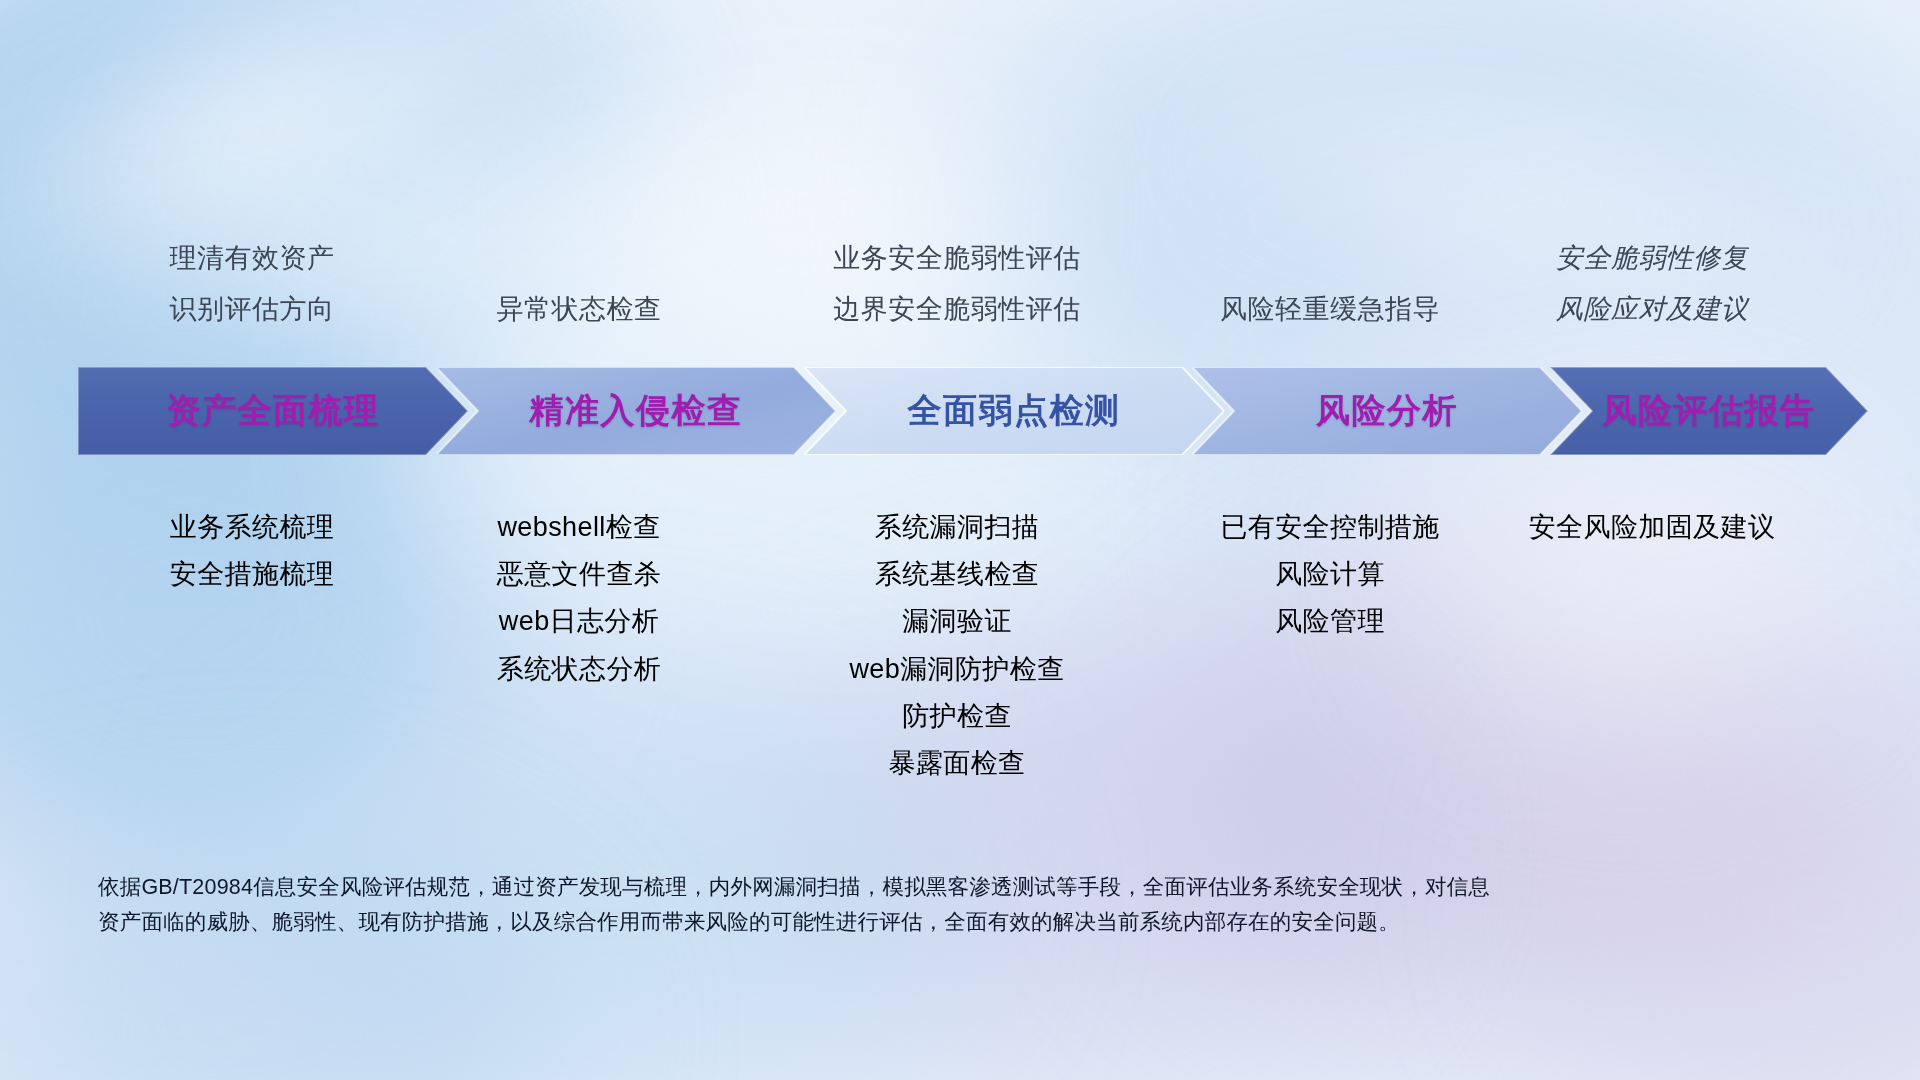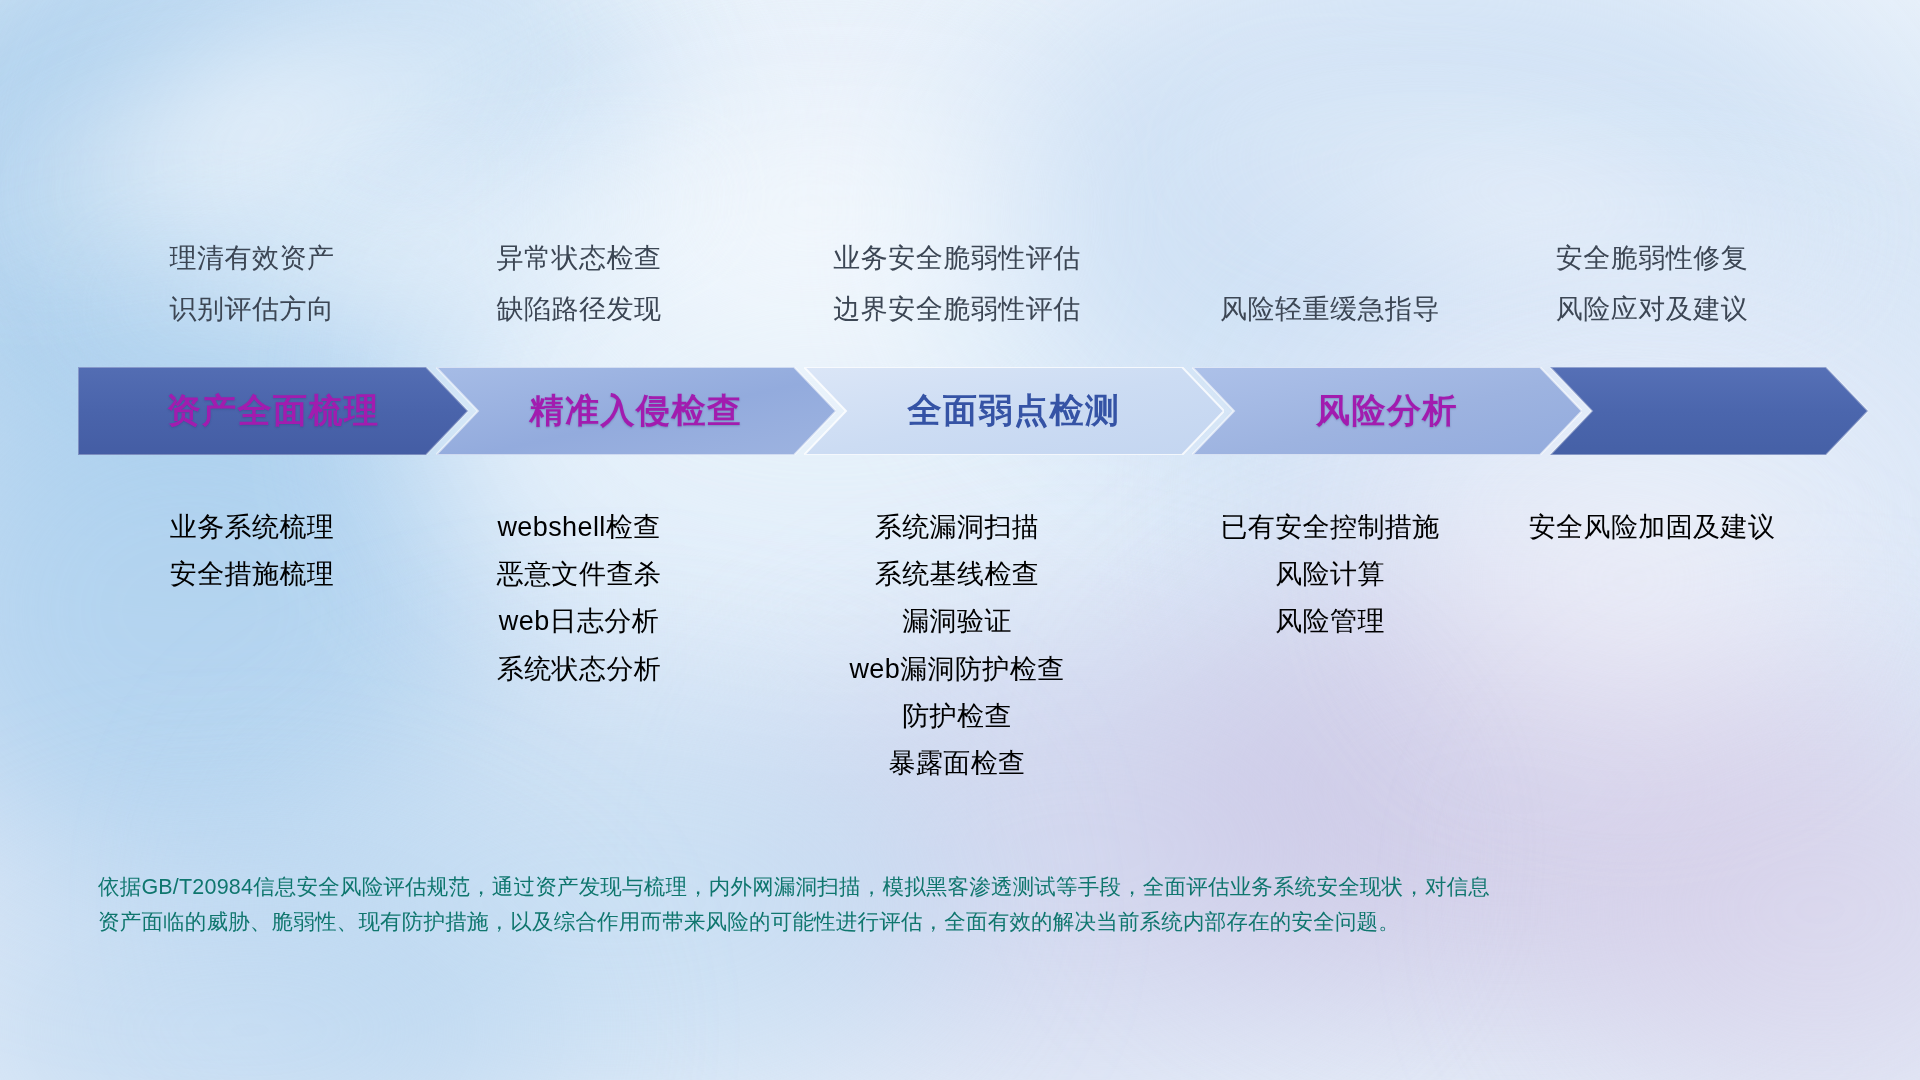--- a/index.html
+++ b/index.html
@@ -71,21 +71,21 @@
   #bottom-row { top:512px; align-items:flex-start; }
   .bot-list { display:flex; flex-direction:column; gap:17px; }
   .bot-item {
     font-size:27px; color:#000000; letter-spacing:.4px;
     line-height:1.12; white-space:nowrap;text-align:center;
   }
 
   
   #footer {
     position:absolute; left:98px; top:870px; width:1560px;
-    font-size:21.5px; line-height:1.62; color:#0f766e; letter-spacing:.2px;
+    font-size:21.5px; line-height:1.62; color:#0f172a; letter-spacing:.2px;
   }
   #footer p { margin:0; }
 </style>
 </head>
 <body>
 
 <div id="bg">
   <div class="layer bgbase"></div>
   <div class="blob b1"></div>
   <div class="blob b2"></div>
@@ -110,35 +110,34 @@
   <div class="row" id="top-row" style="display: block; height: 100px; top: 225px;">
     <div class="col" style="position: absolute; left: 78px; width: 348px; top: auto; bottom: 0px;">
       <div class="top-list">
         <div class="top-item">理清有效资产</div>
         <div class="top-item">识别评估方向</div>
       </div>
     </div>
     <div class="col" style="position: absolute; left: 400px; width: 358px; top: auto; bottom: 0px;">
       <div class="top-list">
         <div class="top-item">异常状态检查</div>
-        <div class="top-item">缺陷路径发现</div>
       </div>
     </div>
     <div class="col" style="position: absolute; left: 768px; width: 378px; top: auto; bottom: 0px;">
       <div class="top-list">
         <div class="top-item">业务安全脆弱性评估</div>
         <div class="top-item">边界安全脆弱性评估</div>
       </div>
     </div>
     <div class="col" style="position: absolute; left: 1156px; width: 348px; top: auto; bottom: 0px;">
       <div class="top-list">
         <div class="top-item">风险轻重缓急指导</div>
       </div>
     </div>
-    <div class="col" style="position: absolute; left: 1514px; width: 276px; top: auto; bottom: 0px;">
+    <div class="col" style="position: absolute; left: 1514px; width: 276px; top: auto; bottom: 0px; font-style: italic;">
       <div class="top-list">
         <div class="top-item">安全脆弱性修复</div>
         <div class="top-item">风险应对及建议</div>
       </div>
     </div>
   </div>
 
   <div id="flow-bar">
 
     <div class="chev" style="left:0px; width:390px;">
@@ -206,20 +205,21 @@
         <defs>
           <linearGradient id="gdark2" x1="0" y1="0" x2="0" y2="1">
             <stop offset="0%" stop-color="#5670b6"></stop>
             <stop offset="50%" stop-color="#4b66ad"></stop>
             <stop offset="100%" stop-color="#4560a6"></stop>
           </linearGradient>
         </defs>
         <polygon points="0,0 276,0 318,44 276,88 0,88 42,44" fill="url(#gdark2)"></polygon>
         <polygon points="0,0 276,0 318,44 276,88 0,88 42,44" fill="none" stroke="#ffffff" stroke-opacity="0.35" stroke-width="2"></polygon>
       </svg>
+      <span class="label lbl-light">风险评估报告</span>
     </div>
 
   </div>
 
   <div class="row" id="bottom-row" style="display: block;">
     <div class="col" style="position: absolute; left: 78px; width: 348px; top: 0px;">
       <div class="bot-list">
         <div class="bot-item">业务系统梳理</div>
         <div class="bot-item">安全措施梳理</div>
       </div>

